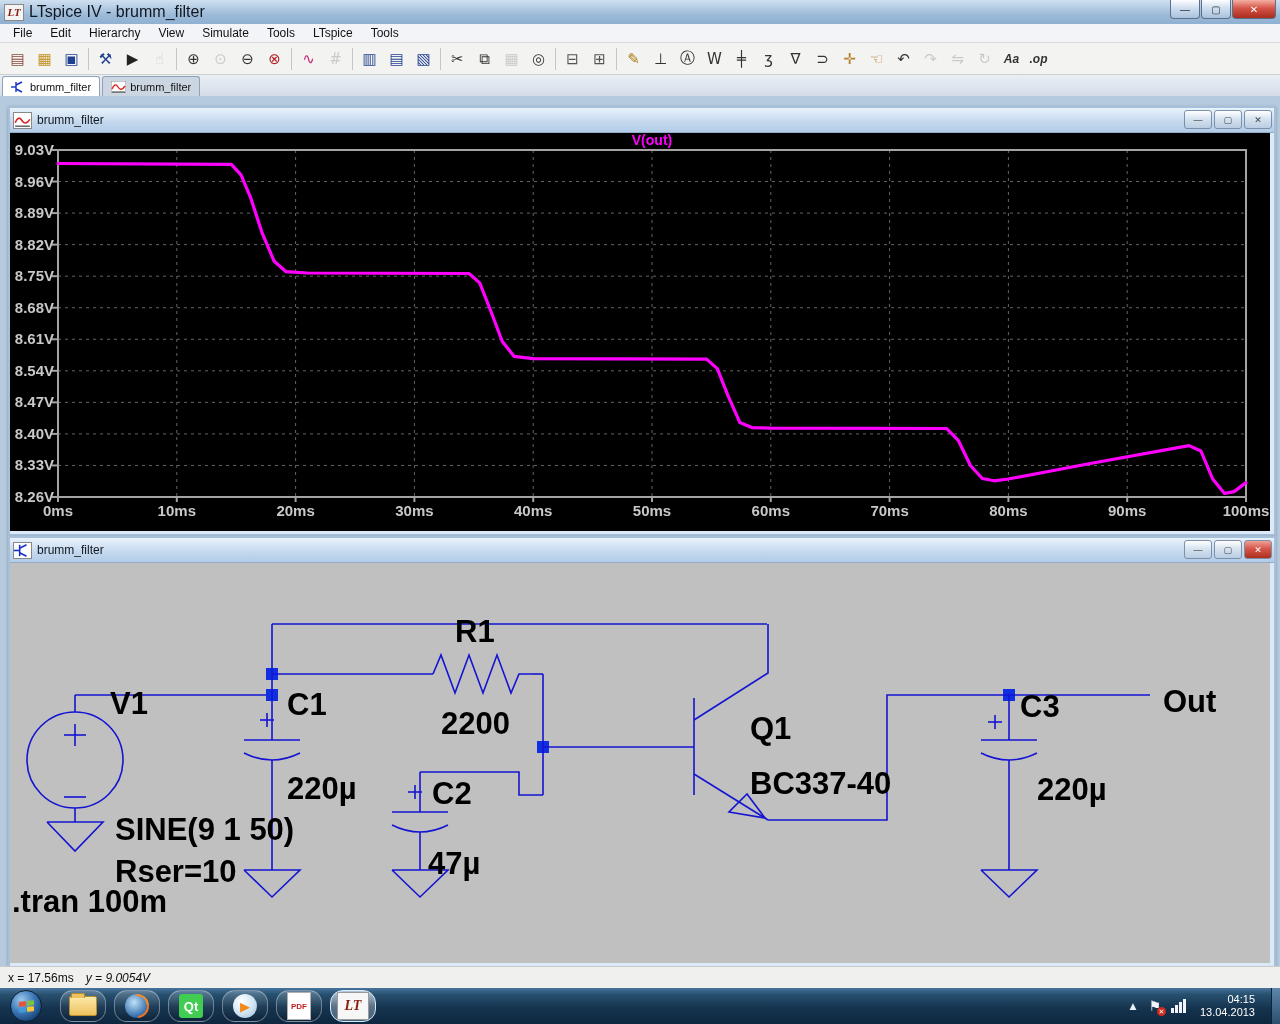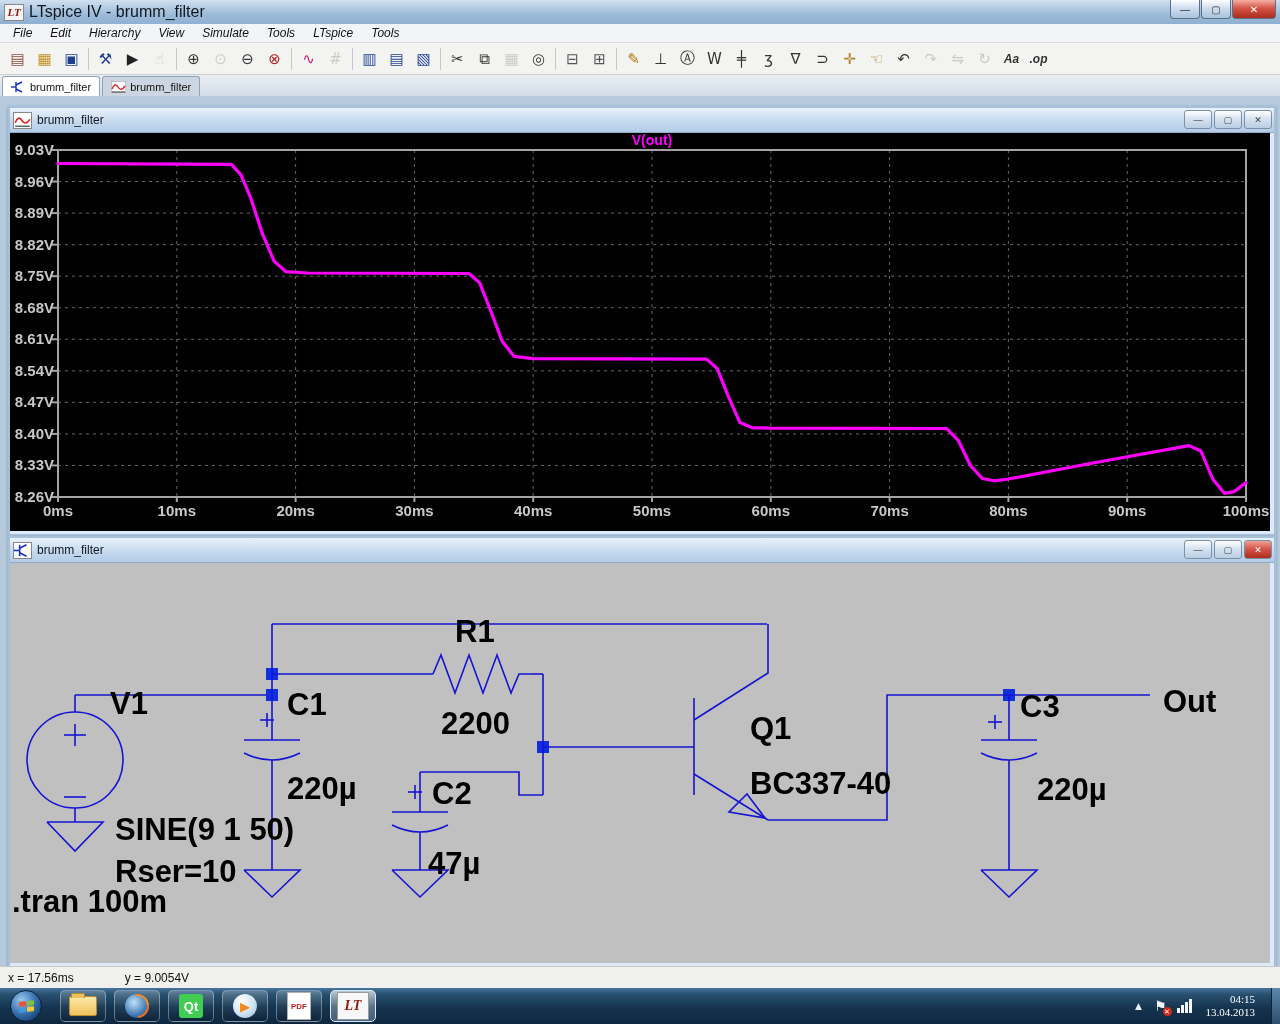--- a/index.html
+++ b/index.html
@@ -15,21 +15,21 @@
   .titletext{font-size:16px;color:#101820;}
   .winbtns{position:absolute;right:4px;top:0;display:flex;}
   .wbtn{width:28px;height:18px;border:1px solid #5a7089;border-top:none;border-radius:0 0 4px 4px;
     background:linear-gradient(#fdfeff,#cfdef0 45%,#a9c2dc);display:flex;align-items:center;justify-content:center;
     font-size:10px;color:#333;margin-left:1px;}
   .wbtn.closefix{width:42px;background:linear-gradient(#f5b0a3,#d65548 45%,#a92c1c);color:#fff;}
 
   
   .menubar{position:absolute;left:0;top:24px;width:1280px;height:19px;background:#f2f4f7;
     border-bottom:1px solid #d7dbe0;display:flex;align-items:center;padding-left:4px;box-sizing:border-box;}
-  .menu-item{font-size:12px;color:#111;padding:10px 9px;font-style:italic;}
+  .menu-item{font-size:12px;color:#111;padding:10px 9px;}
 
   
   .toolbar{position:absolute;left:0;top:43px;width:1280px;height:32px;background:#f3f3f1;
     border-bottom:1px solid #cfcfcd;display:flex;align-items:center;padding-left:4px;box-sizing:border-box;}
   .tbtn{width:25px;height:25px;display:flex;align-items:center;justify-content:center;
     font-family:"DejaVu Sans",sans-serif;font-size:15px;border:1px solid transparent;border-radius:2px;}
   .tbtn.disabled{opacity:.45;}
   .tbtn.txt{font-family:"Liberation Sans",sans-serif;font-size:12px;font-weight:700;font-style:italic;}
   .tsep{width:1px;height:22px;background:#c6c6c4;margin:0 3px;}
 
@@ -63,37 +63,37 @@
   #plot-svg .tick{stroke:#a4a4a4;stroke-width:2;}
 
   #schem-svg{display:block;background:#c0c0c0;}
   #schem-svg line,#schem-svg polyline,#schem-svg circle,#schem-svg path,#schem-svg polygon
     {stroke:#1414d2;stroke-width:1.6;fill:none;}
   #schem-svg rect.node{fill:#0f2fe0;stroke:none;}
   #schem-svg text{fill:#000;font:700 31px "Liberation Sans",sans-serif;stroke:none;}
 
   
   .statusbar{position:absolute;left:0;top:966px;width:1280px;height:22px;background:#f0f0ee;
-    border-top:1px solid #c9c9c7;display:flex;align-items:center;font-size:12px;color:#111;gap:11px;}
+    border-top:1px solid #c9c9c7;display:flex;align-items:center;font-size:12px;color:#111;}
   .statusbar span{margin-left:8px;}
-  .statusbar .ysep{margin-left:40px;}
+  .statusbar .ysep{margin-left:12px;font-style:italic;}
 
   
   .taskbar{position:absolute;left:0;top:988px;width:1280px;height:36px;
     background:linear-gradient(#47749e,#27506f 18%,#16344f 55%,#0e2740);display:flex;align-items:center;}
   .orb{width:30px;height:30px;border-radius:50%;margin:0 18px 0 10px;
     background:radial-gradient(circle at 35% 30%,#9cc8ef,#3b76b4 45%,#123a6b 85%);
     border:1px solid #0b2036;display:flex;align-items:center;justify-content:center;}
   .flag{display:grid;grid-template-columns:7px 7px;grid-template-rows:5px 5px;gap:1px;transform:skewY(-6deg);}
   .flag i{border-radius:1px;}
   .flag i:nth-child(1){background:#e8533c;}
   .flag i:nth-child(2){background:#7dc242;}
   .flag i:nth-child(3){background:#3f9bdc;}
   .flag i:nth-child(4){background:#fbc534;}
-  .slot{width:44px;height:30px;margin-right:8px;border:1px solid rgba(255,255,255,.35);border-radius:5px;
+  .slot{width:44px;height:30px;margin-right:8px;border:1px solid rgba(255,255,255,.35);border-radius:13px;
     background:linear-gradient(rgba(255,255,255,.22),rgba(255,255,255,.05) 50%,rgba(0,0,0,.12));
     display:flex;align-items:center;justify-content:center;}
   .slot.active{background:linear-gradient(rgba(255,255,255,.65),rgba(255,255,255,.3) 50%,rgba(160,200,240,.35));
     border-color:#d8ecff;}
   .fold{width:26px;height:18px;background:linear-gradient(#fce9a8,#eec15f);border:1px solid #b98f2e;border-radius:2px;position:relative;}
   .fold:before{content:"";position:absolute;left:1px;top:-4px;width:12px;height:4px;background:#eec15f;border:1px solid #b98f2e;border-bottom:none;border-radius:2px 2px 0 0;}
   .ffx{width:24px;height:24px;border-radius:50%;background:radial-gradient(circle at 38% 35%,#bfe1f7,#2b67a8 70%);position:relative;overflow:hidden;}
   .ffx:before{content:"";position:absolute;inset:-3px;border-radius:50%;border:5px solid transparent;
     border-top-color:#f68b1f;border-right-color:#f3701d;transform:rotate(40deg);}
   .qt{width:24px;height:24px;background:#41cd52;border-radius:3px;color:#fff;font:700 13px "Liberation Sans",sans-serif;
@@ -104,21 +104,21 @@
     color:#c21f1f;font:700 8px "Liberation Sans",sans-serif;}
   .ltslot{width:30px;height:26px;background:#f7f7f7;border:1px solid #9a9a9a;display:flex;align-items:center;justify-content:center;
     color:#8b1a10;font:italic 700 14px "Liberation Serif",serif;}
   .tray{margin-left:auto;display:flex;align-items:center;color:#fff;}
   .chev{font-size:9px;color:#e8f2fb;margin-right:12px;font-family:"DejaVu Sans",sans-serif;}
   .trayflag{position:relative;font-family:"DejaVu Sans",sans-serif;font-size:14px;color:#f2f6fa;margin-right:10px;}
   .trayflag b{position:absolute;right:-5px;bottom:-2px;width:9px;height:9px;border-radius:50%;background:#d02a1e;
     color:#fff;font:700 7px "DejaVu Sans",sans-serif;display:flex;align-items:center;justify-content:center;}
   .bars{display:flex;align-items:flex-end;gap:1px;margin-right:14px;}
   .bars i{width:3px;background:#f2f6fa;display:block;}
-  .clock{font-size:11px;color:#fff;text-align:right;line-height:13px;margin-right:14px;font-family:Liberation Serif, serif;}
+  .clock{font-size:11px;color:#fff;text-align:right;line-height:13px;margin-right:14px;}
   .showdesk{width:8px;height:36px;margin-left:2px;background:linear-gradient(#5d86ab,#2c4f6e);border-left:1px solid #0c2438;}
 </style>
 </head>
 <body>
 
 <div class="titlebar">
   <div class="lt-logo">LT</div>
   <div class="titletext">LTspice IV - brumm_filter</div>
   <div class="winbtns">
     <div class="wbtn">—</div>

